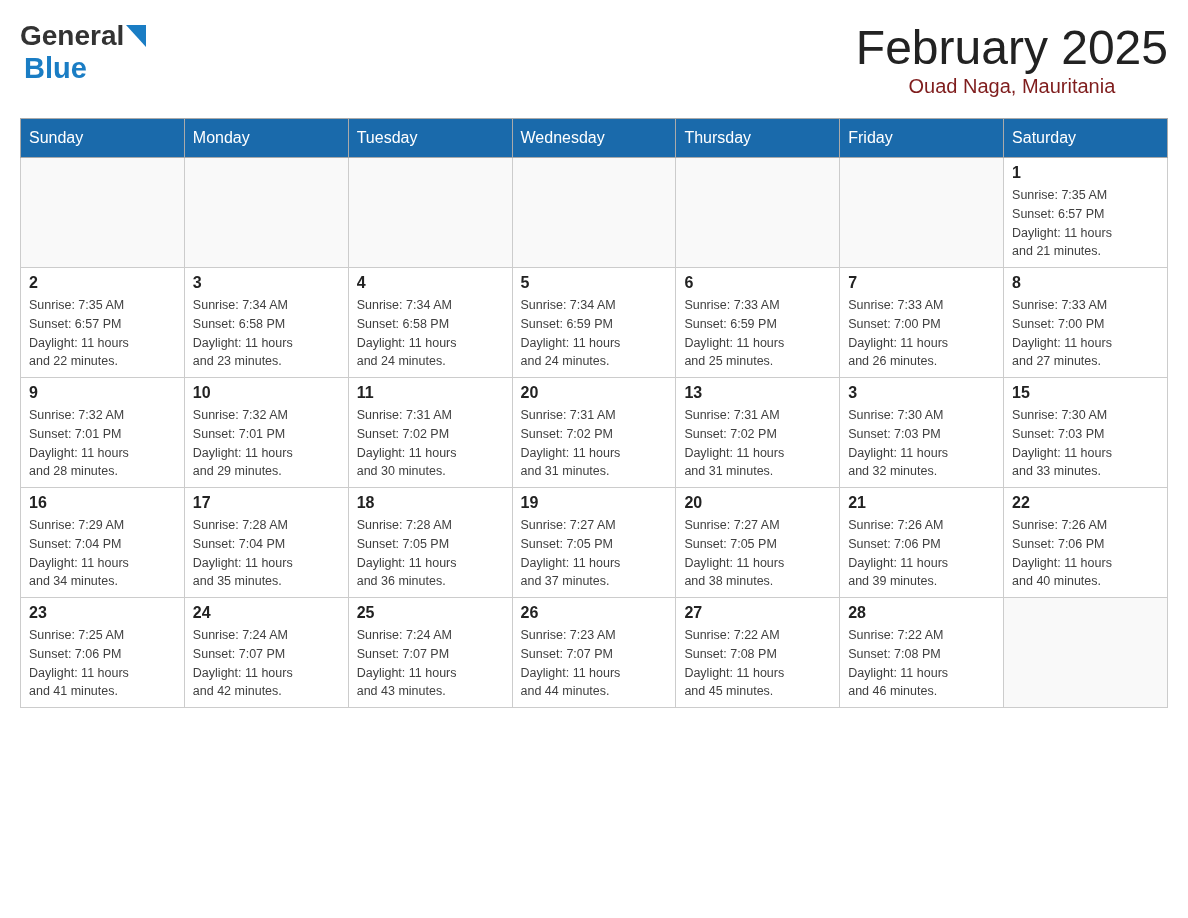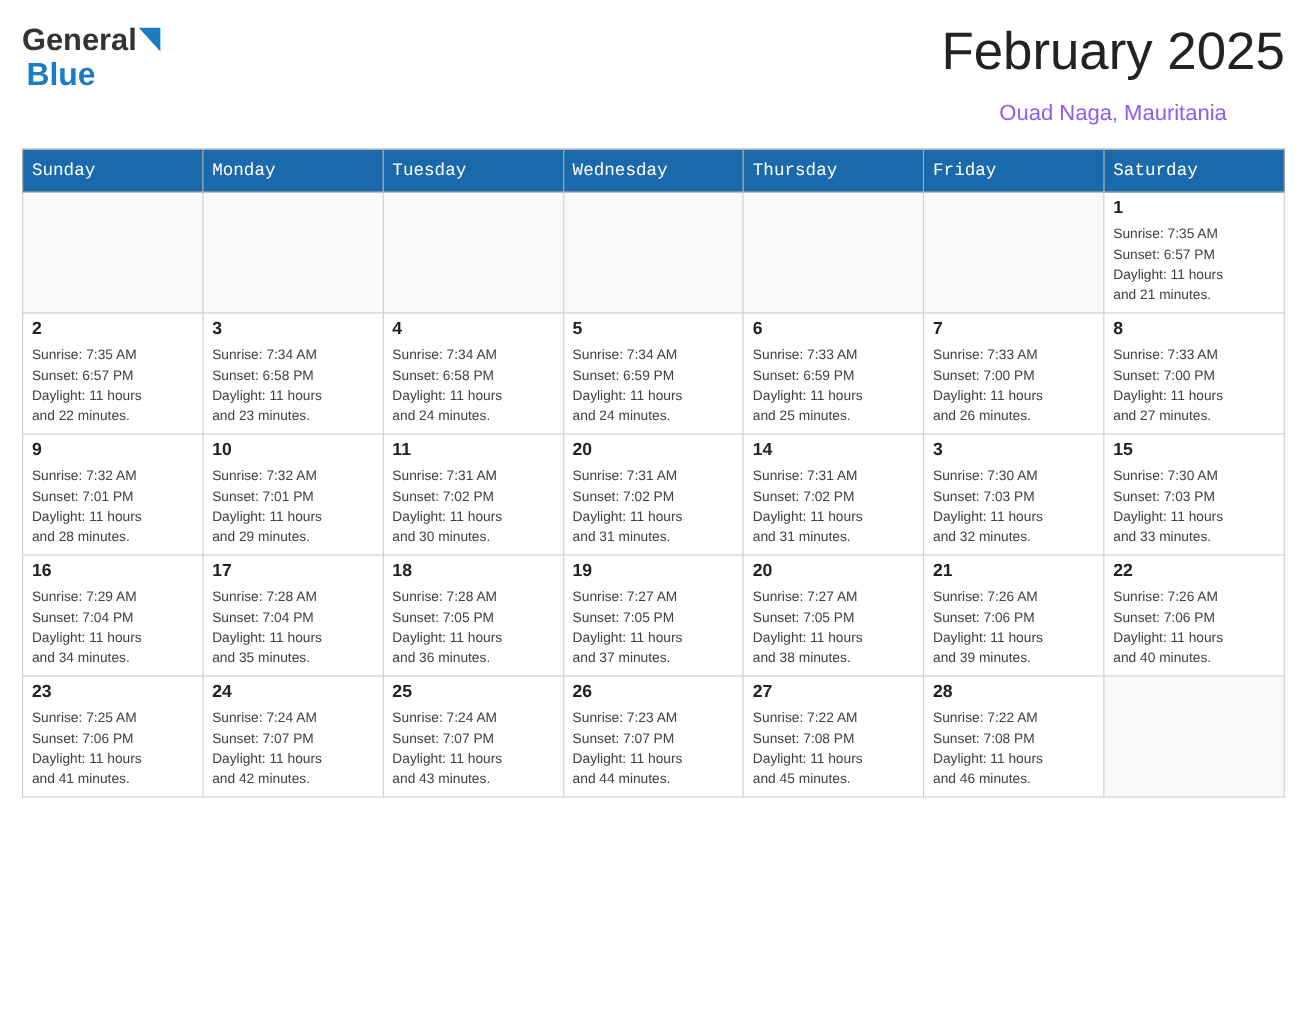--- a/index.html
+++ b/index.html
@@ -29,36 +29,35 @@
     .title-section {
       text-align: center;
     }
     .month-title {
       font-size: 48px;
       font-weight: normal;
       color: #222;
     }
     .location {
       font-size: 20px;
-      color: #8b5cf6;
-      margin-top: 17px;
+      color: #7f1d1d;
+      margin-top: 0;
     }
     .calendar {
       width: 100%;
       border-collapse: collapse;
     }
     .calendar th {
       background-color: #1a6aab;
       color: #fff;
       padding: 10px 8px;
       font-size: 16px;
       font-weight: normal;
       text-align: left;
       border: 1px solid #aaa;
-      font-family: Liberation Mono, monospace;
     }
     .calendar td {
       border: 1px solid #ccc;
       vertical-align: top;
       padding: 6px 8px;
       width: calc(100% / 7);
       min-height: 100px;
       font-size: 13px;
       color: #333;
     }
@@ -214,21 +213,21 @@
 and 30 minutes.</div>
         </td>
         <td>
           <span class="day-number">20</span>
           <div class="day-info" style="white-space: pre-line;">Sunrise: 7:31 AM
 Sunset: 7:02 PM
 Daylight: 11 hours
 and 31 minutes.</div>
         </td>
         <td>
-          <span class="day-number">14</span>
+          <span class="day-number">13</span>
           <div class="day-info" style="white-space: pre-line;">Sunrise: 7:31 AM
 Sunset: 7:02 PM
 Daylight: 11 hours
 and 31 minutes.</div>
         </td>
         <td>
           <span class="day-number">3</span>
           <div class="day-info" style="white-space: pre-line;">Sunrise: 7:30 AM
 Sunset: 7:03 PM
 Daylight: 11 hours

